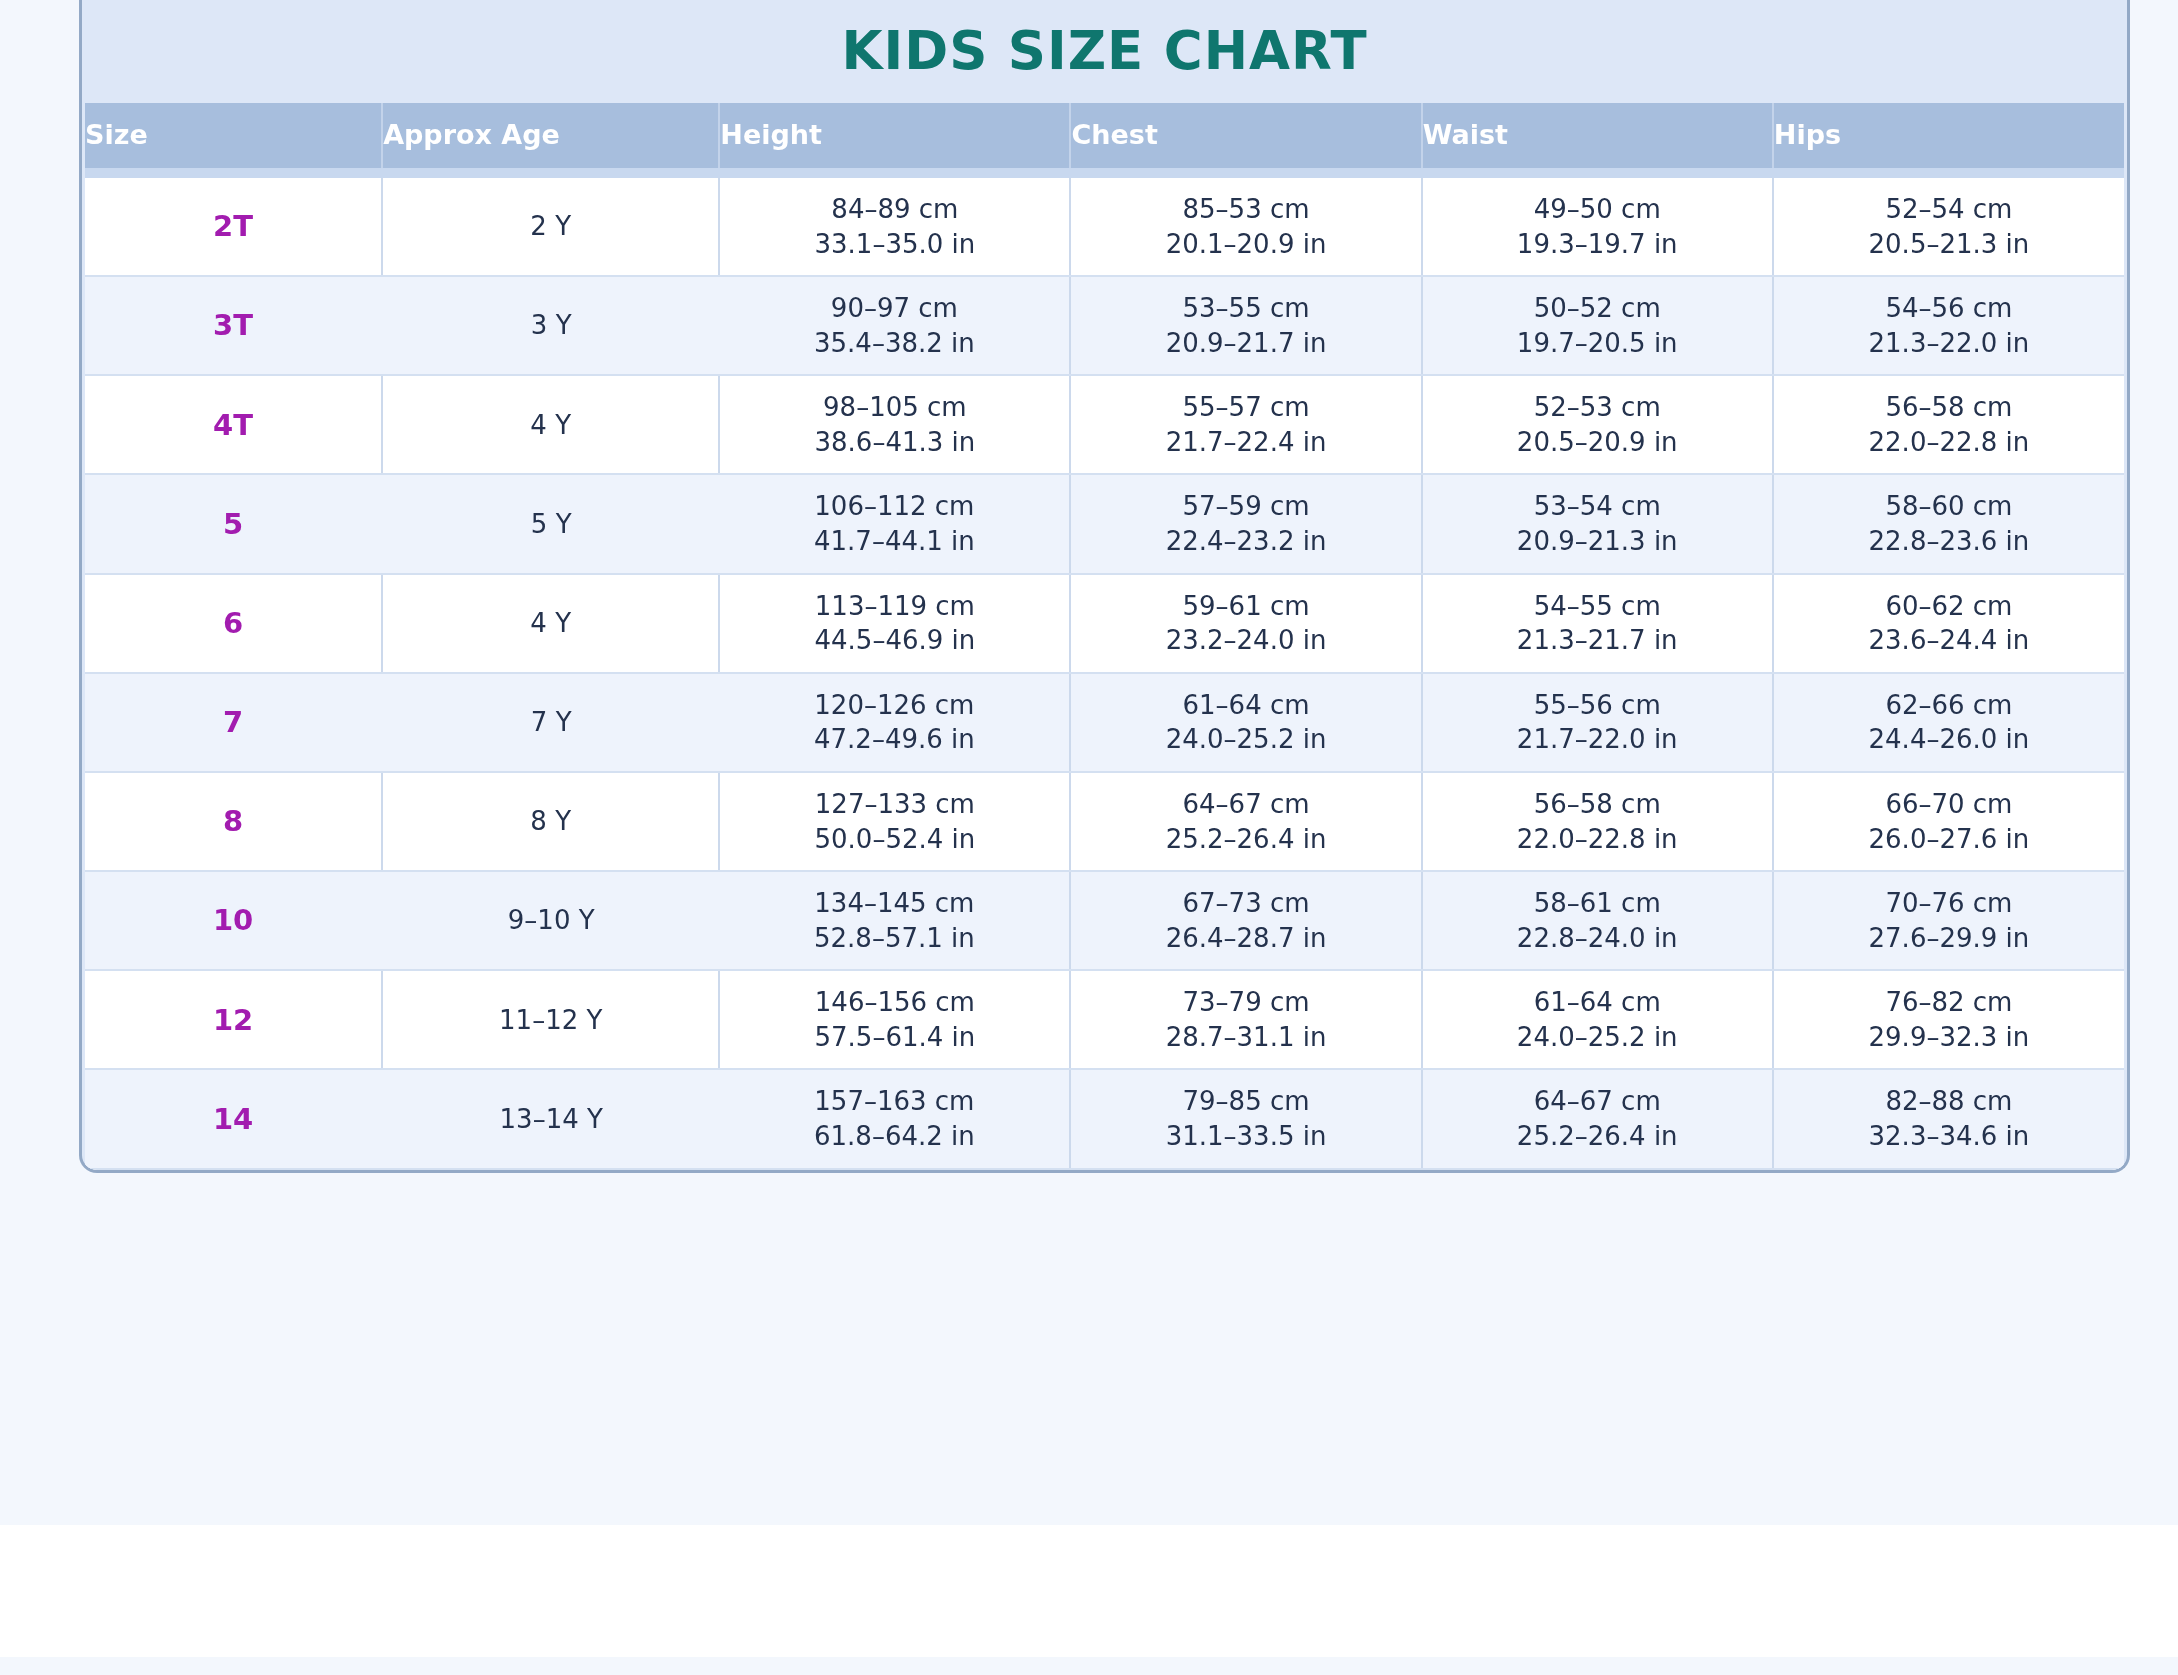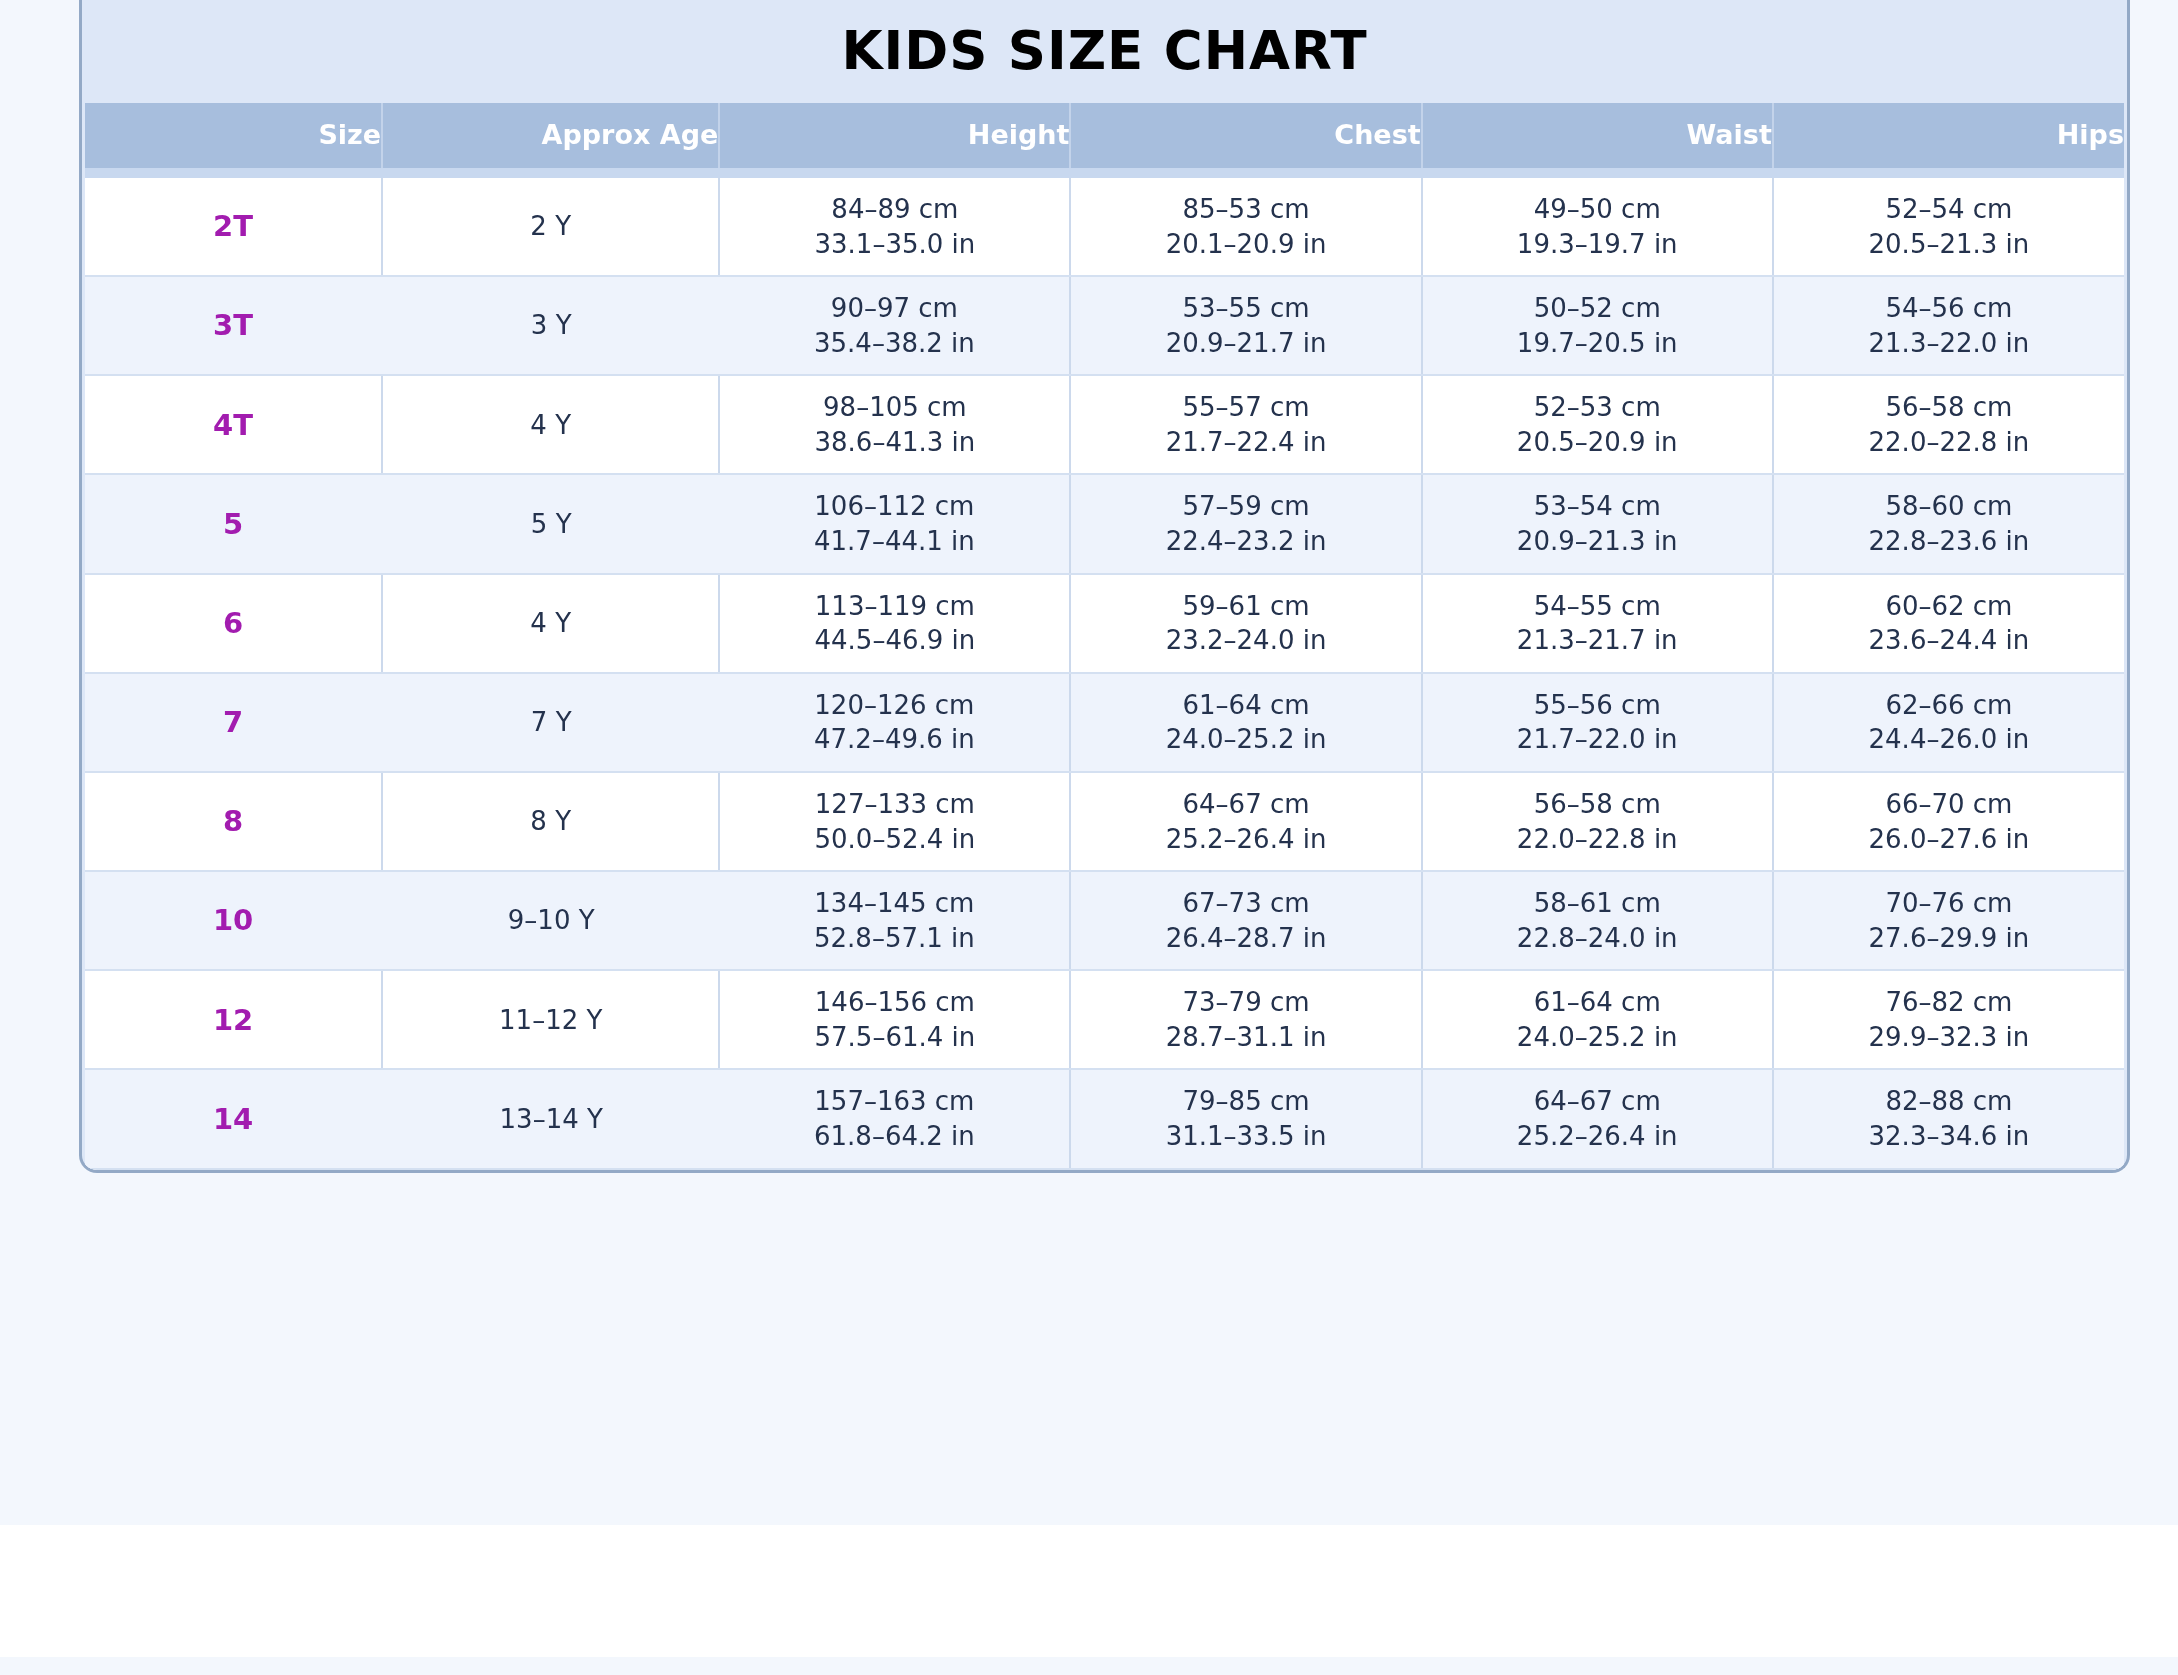--- a/index.html
+++ b/index.html
@@ -45,38 +45,38 @@
     border-top: none;
     border-radius: 0 0 18px 18px;
     box-sizing: border-box;
     overflow: hidden;
   }
   .card-title {
     text-align: center;
     font-size: 53px;
     font-weight: bold;
     letter-spacing: 1px;
-    color: #000000;
+    color: #0f766e;
     padding: 20px 0 22px 0;
     font-family: "DejaVu Sans", "Liberation Sans", sans-serif;
   }
   table.size-table {
     width: 2039px;
     margin: 0 auto;
     border-collapse: collapse;
     table-layout: fixed;
     background: #ffffff;
   }
   table.size-table th {
     background: #a7bedd;
     color: #ffffff;
     font-size: 27px;
     font-weight: bold;
     padding: 16px 0 18px 0;
-    text-align: right;
+    text-align: left;
     border-right: 2px solid #c3d3ea;
     border-bottom: 10px solid #c8d8ef;
   }
   table.size-table th:last-child { border-right: none; }
   table.size-table td {
     text-align: center;
     font-size: 26px;
     color: #24324d;
     padding: 14px 0;
     border-right: 2px solid #ccd9ec;

